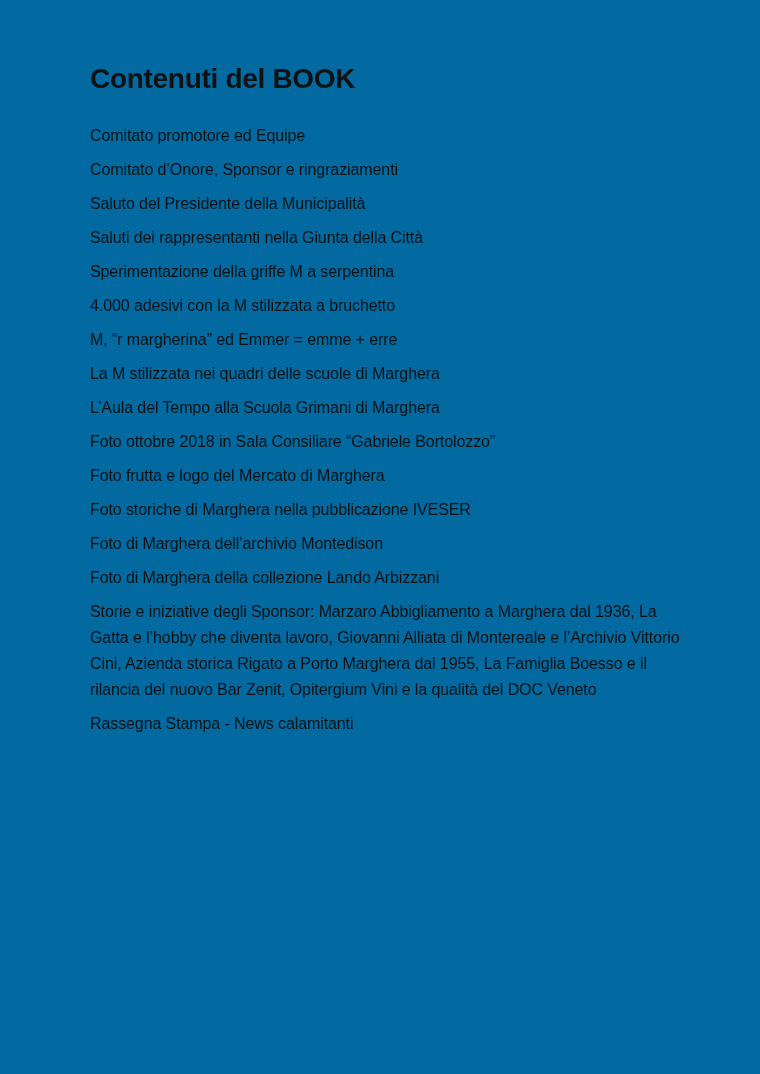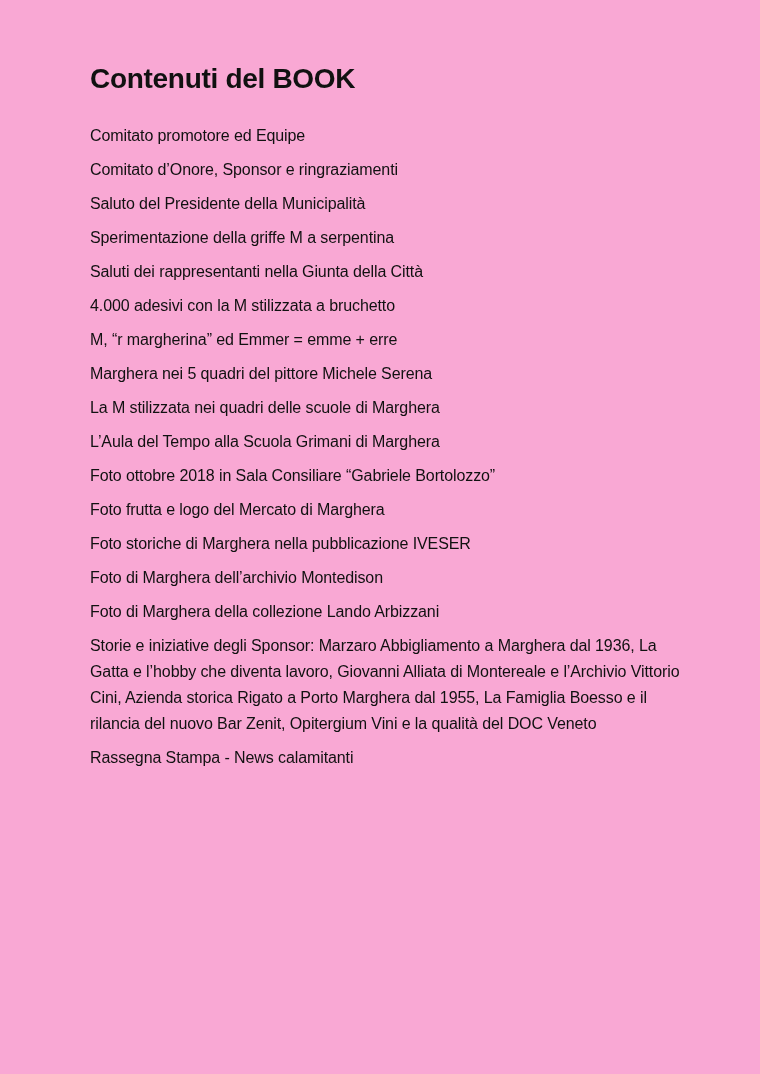--- a/index.html
+++ b/index.html
@@ -5,21 +5,21 @@
   html, body {
     margin: 0;
     padding: 0;
     background: #ffffff;
   }
   .page {
     position: relative;
     width: 760px;
     height: 1074px;
     box-sizing: border-box;
-    background: #f9a8d4;
+    background: #0369a1;
     padding: 62px 78px 0 90px;
     overflow: hidden;
     font-family: "Liberation Sans", sans-serif;
     color: #111111;
   }
   .content {
     width: 592px;
   }
   .page-title {
     font-size: 28px;
@@ -38,25 +38,24 @@
 </style>
 </head>
 <body>
 
 <div class="page">
   <div class="content">
     <h1 class="page-title">Contenuti del BOOK</h1>
     <p class="toc-item">Comitato promotore ed Equipe</p>
     <p class="toc-item">Comitato d’Onore, Sponsor e ringraziamenti</p>
     <p class="toc-item">Saluto del Presidente della Municipalità</p>
+    <p class="toc-item">Saluti dei rappresentanti nella Giunta della Città</p>
     <p class="toc-item">Sperimentazione della griffe M a serpentina</p>
-    <p class="toc-item">Saluti dei rappresentanti nella Giunta della Città</p>
     <p class="toc-item">4.000 adesivi con la M stilizzata a bruchetto</p>
     <p class="toc-item">M, “r margherina” ed Emmer = emme + erre</p>
-    <p class="toc-item">Marghera nei 5 quadri del pittore Michele Serena</p>
     <p class="toc-item">La M stilizzata nei quadri delle scuole di Marghera</p>
     <p class="toc-item">L’Aula del Tempo alla Scuola Grimani di Marghera</p>
     <p class="toc-item">Foto ottobre 2018 in Sala Consiliare “Gabriele Bortolozzo”</p>
     <p class="toc-item">Foto frutta e logo del Mercato di Marghera</p>
     <p class="toc-item">Foto storiche di Marghera nella pubblicazione IVESER</p>
     <p class="toc-item">Foto di Marghera dell’archivio Montedison</p>
     <p class="toc-item">Foto di Marghera della collezione Lando Arbizzani</p>
     <p class="toc-item">Storie e iniziative degli Sponsor: Marzaro Abbigliamento a Marghera dal 1936, La Gatta e l’hobby che diventa lavoro, Giovanni Alliata di Montereale e l’Archivio Vittorio Cini, Azienda storica Rigato a Porto Marghera dal 1955, La Famiglia Boesso e il rilancia del nuovo Bar Zenit, Opitergium Vini e la qualità del DOC Veneto</p>
     <p class="toc-item">Rassegna Stampa - News calamitanti</p>
   </div>

